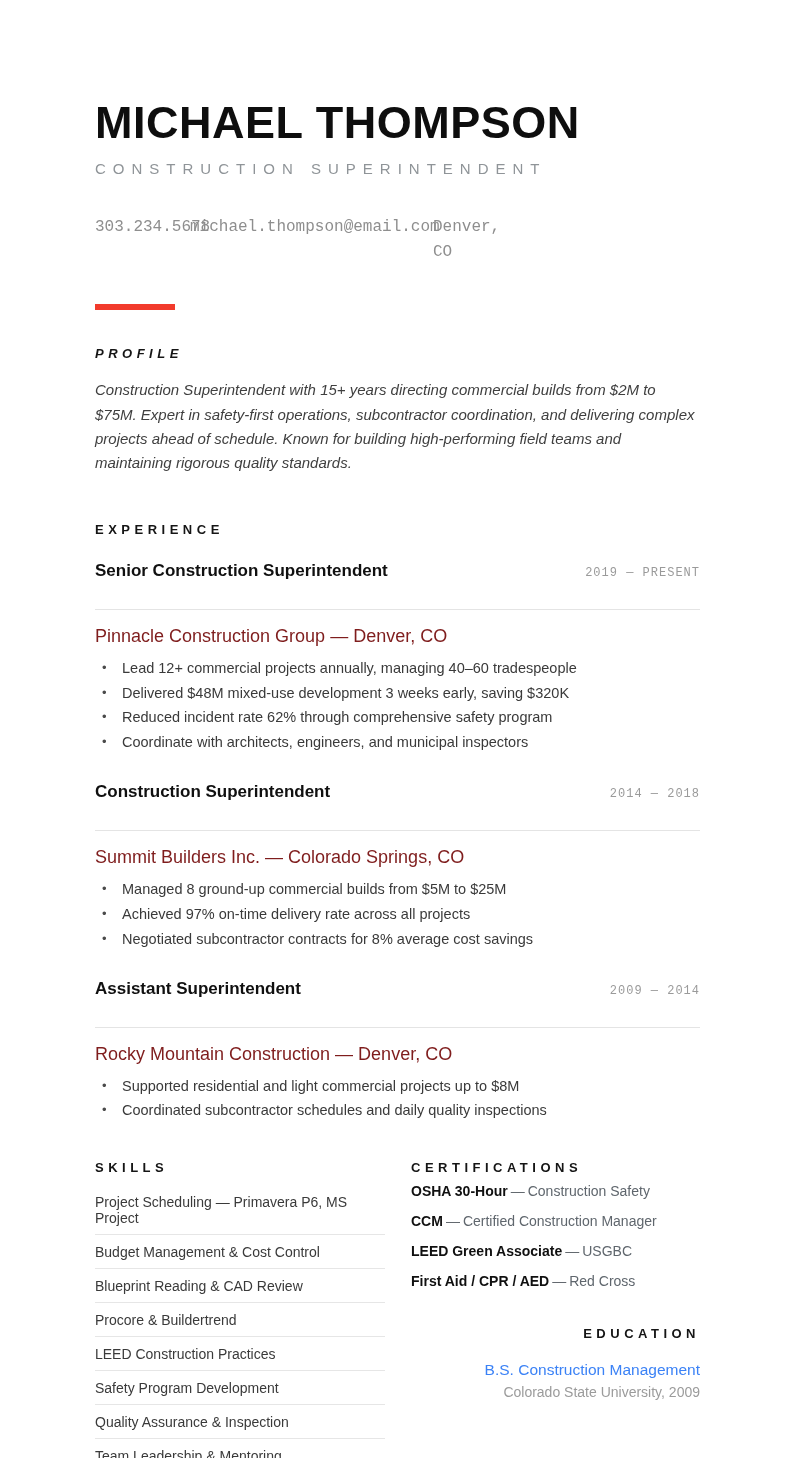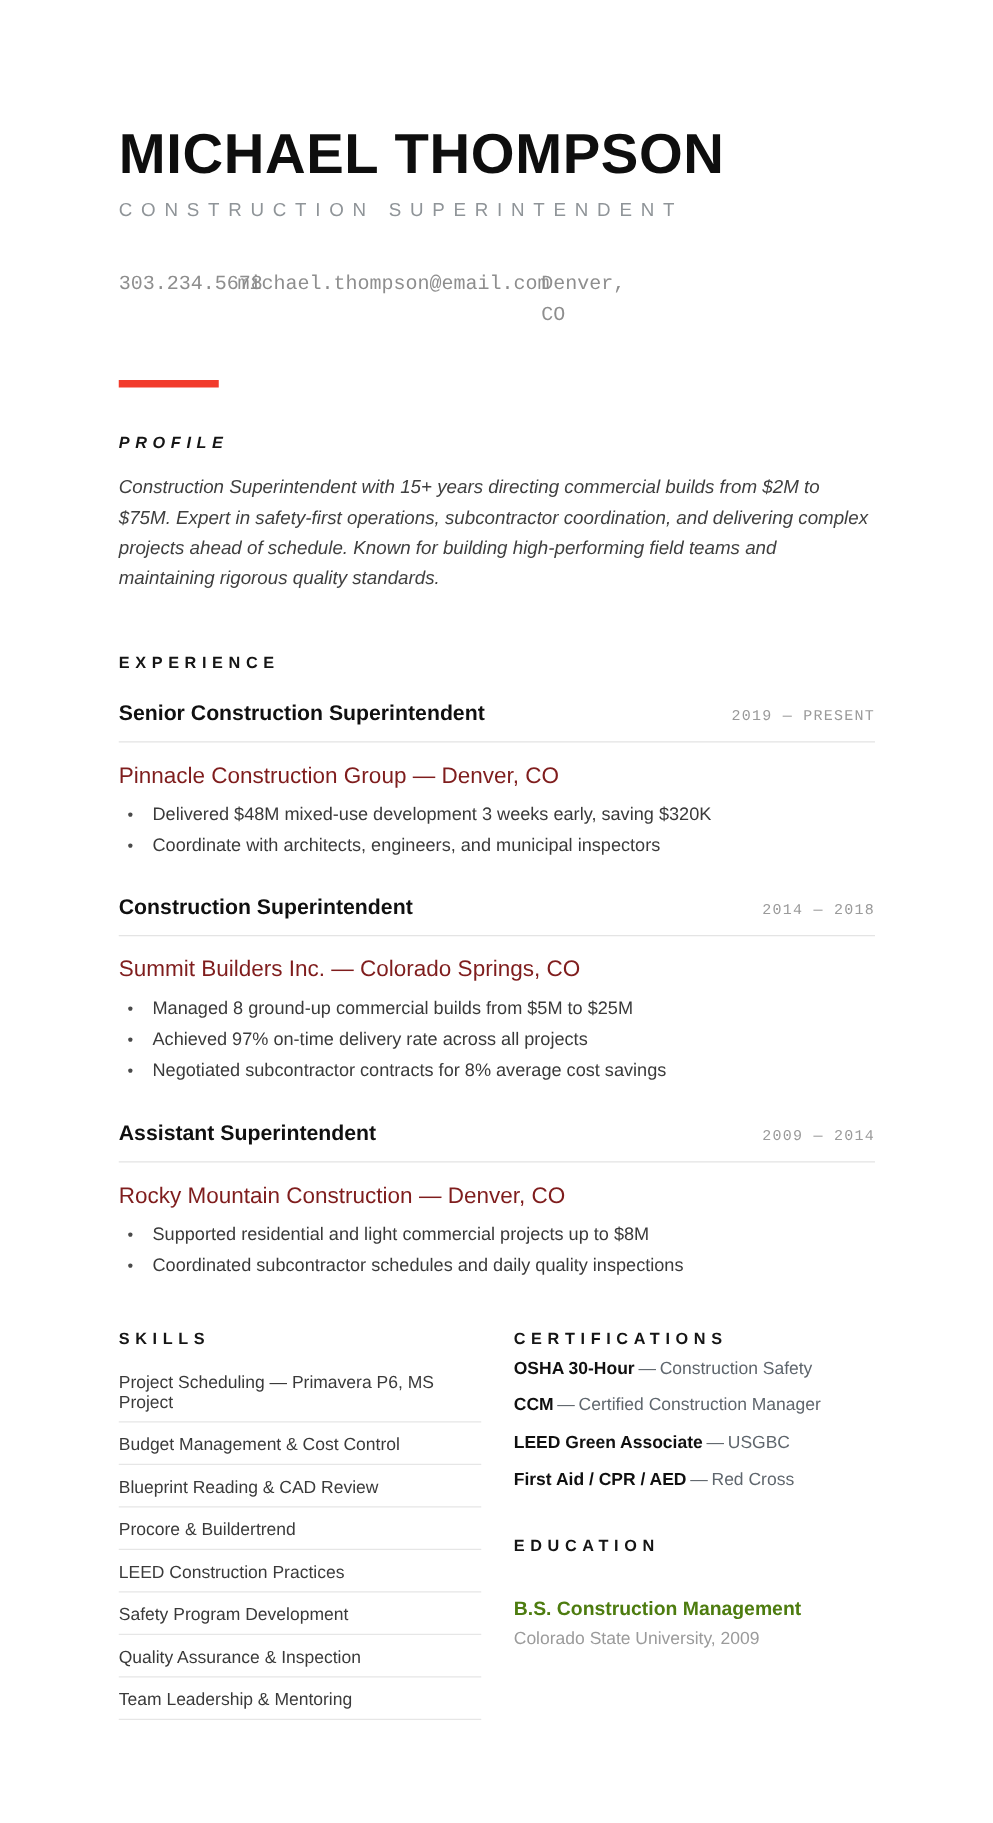--- a/index.html
+++ b/index.html
@@ -43,21 +43,21 @@
   .profile-text {
     margin-top: 17px; font-size: 15px; line-height: 1.62; color: #3f3f3f;
   }
 
   
   .experience-section { margin-top: 46px; }
   .job { margin-top: 24px; }
   .job + .job { margin-top: 30px; }
   .job-header {
     display: flex; justify-content: space-between; align-items: baseline;
-    border-bottom: 1px solid #e4e4e4; padding-bottom: 12px;
+    border-bottom: 1px solid #e4e4e4; padding-bottom: 28px;
   }
   .job-title { font-size: 17px; font-weight: bold; color: #101010; }
   .job-dates {
     font-family: "Liberation Mono", "DejaVu Sans Mono", monospace;
     font-size: 12px; color: #9a9a9a; letter-spacing: 1px; white-space: nowrap;
   }
   .job-company { margin-top: 16px; font-size: 18px; color: #7f1d1d; }
   .job-bullets { margin-top: 12px; list-style: none; }
   .job-bullets li {
     position: relative; padding-left: 27px; margin-bottom: 6px;
@@ -78,22 +78,22 @@
     padding: 9px 0 8px; border-bottom: 1px solid #e6e6e6;
     font-size: 14px; color: #3a3a3a;
   }
 
   .cert-list { margin-top: 8px; }
   .cert-item { margin-bottom: 13px; font-size: 14px; line-height: 1.2; }
   .cert-name { font-weight: bold; color: #101010; }
   .cert-sep { color: #63696f; margin: 0 3px; }
   .cert-detail { color: #5f666d; }
 
-  .education-section { margin-top: 37px; }
-  .edu-degree { margin-top: 35px; font-size: 15.5px; font-weight: bold; color: #4d7c0f; }
+  .education-section { margin-top: 37px; text-align: right; }
+  .edu-degree { margin-top: 20px; font-size: 15.5px; font-weight: normal; color: #3b82f6; }
   .edu-school { margin-top: 5px; font-size: 14px; color: #9b9b9b; }
 </style>
 </head>
 <body>
 
 <div class="page">
 
   <header>
     <h1 class="name">MICHAEL THOMPSON</h1>
     <div class="role-title">CONSTRUCTION SUPERINTENDENT</div>
@@ -113,21 +113,23 @@
   <section class="experience-section">
     <h2 class="section-heading">EXPERIENCE</h2>
 
     <div class="job">
       <div class="job-header">
         <span class="job-title">Senior Construction Superintendent</span>
         <span class="job-dates">2019 — PRESENT</span>
       </div>
       <div class="job-company">Pinnacle Construction Group — Denver, CO</div>
       <ul class="job-bullets">
+        <li>Lead 12+ commercial projects annually, managing 40–60 tradespeople</li>
         <li>Delivered $48M mixed-use development 3 weeks early, saving $320K</li>
+        <li>Reduced incident rate 62% through comprehensive safety program</li>
         <li>Coordinate with architects, engineers, and municipal inspectors</li>
       </ul>
     </div>
 
     <div class="job">
       <div class="job-header">
         <span class="job-title">Construction Superintendent</span>
         <span class="job-dates">2014 — 2018</span>
       </div>
       <div class="job-company">Summit Builders Inc. — Colorado Springs, CO</div>

